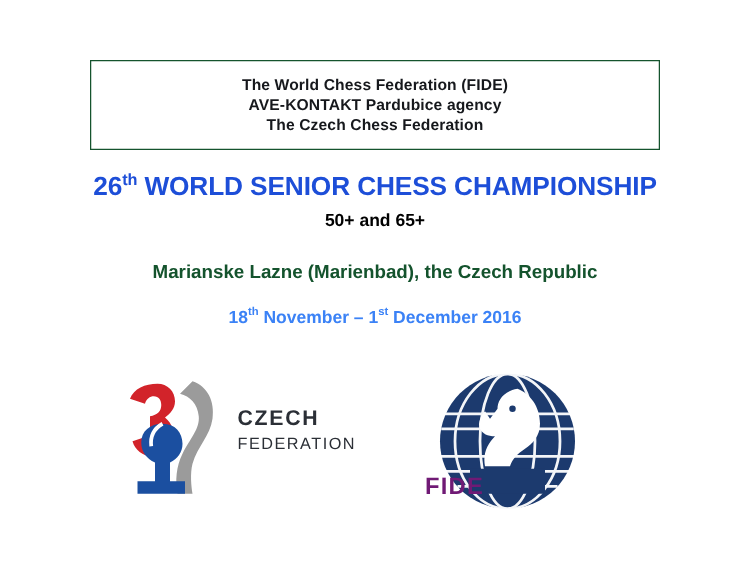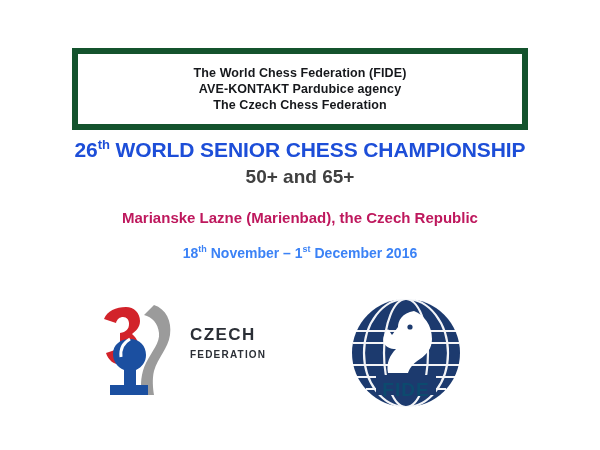--- a/index.html
+++ b/index.html
@@ -20,21 +20,21 @@
     height: 450px;
     box-sizing: border-box;
   }
 
   
   .organizers-box {
     position: absolute;
     left: 72px;
     top: 48px;
     width: 456px;
-    border: 6px solid #14532d;
+    border: 1px solid #14532d;
     box-sizing: border-box;
     padding: 11px 6px 11px 6px;
     text-align: center;
   }
   .organizers-box .line {
     font-size: 12.5px;
     font-weight: bold;
     line-height: 16px;
     letter-spacing: 0.1px;
     color: #16181c;
@@ -55,36 +55,36 @@
     letter-spacing: -0.1px;
     color: #1d4ed8;
     white-space: nowrap;
   }
   .main-title sup {
     font-size: 13px;
     vertical-align: super;
     line-height: 0;
   }
   .title-sub {
-    font-size: 19px;
+    font-size: 14px;
     font-weight: bold;
     line-height: 27px;
-    color: #404040;
+    color: #000000;
   }
 
   .venue {
     position: absolute;
     left: 0;
     top: 208px;
     width: 600px;
     text-align: center;
     font-size: 15px;
     font-weight: bold;
     line-height: 20px;
-    color: #be185d;
+    color: #14532d;
   }
   .dates {
     position: absolute;
     left: 0;
     top: 244px;
     width: 600px;
     text-align: center;
     font-size: 14px;
     font-weight: bold;
     line-height: 19px;
@@ -129,44 +129,43 @@
     color: #2b2f36;
     line-height: 19px;
   }
   .czech-text .t1,
   .czech-text .t2 {
     font-size: 17px;
     font-weight: bold;
     letter-spacing: 1.4px;
   }
   .czech-text .t3 {
-    font-size: 10px;
-    font-weight: bold;
+    font-size: 13px;
+    font-weight: normal;
     letter-spacing: 1.2px;
     margin-top: 1px;
   }
 
   
   .fide-logo {
     position: absolute;
     left: 340px;
     top: 0;
     width: 132px;
     height: 112px;
   }
   .fide-word {
     position: absolute;
     left: 0;
     top: 82px;
     width: 132px;
-    text-align: center;
     font-size: 19px;
     font-weight: bold;
     letter-spacing: 1px;
-    color: #0c4a6e;
+    color: #701a75;
   }
 </style>
 </head>
 <body>
 
 <div class="page">
 
   <div class="organizers-box">
     <div class="line">The World Chess Federation (FIDE)</div>
     <div class="line">AVE-KONTAKT Pardubice agency</div>

